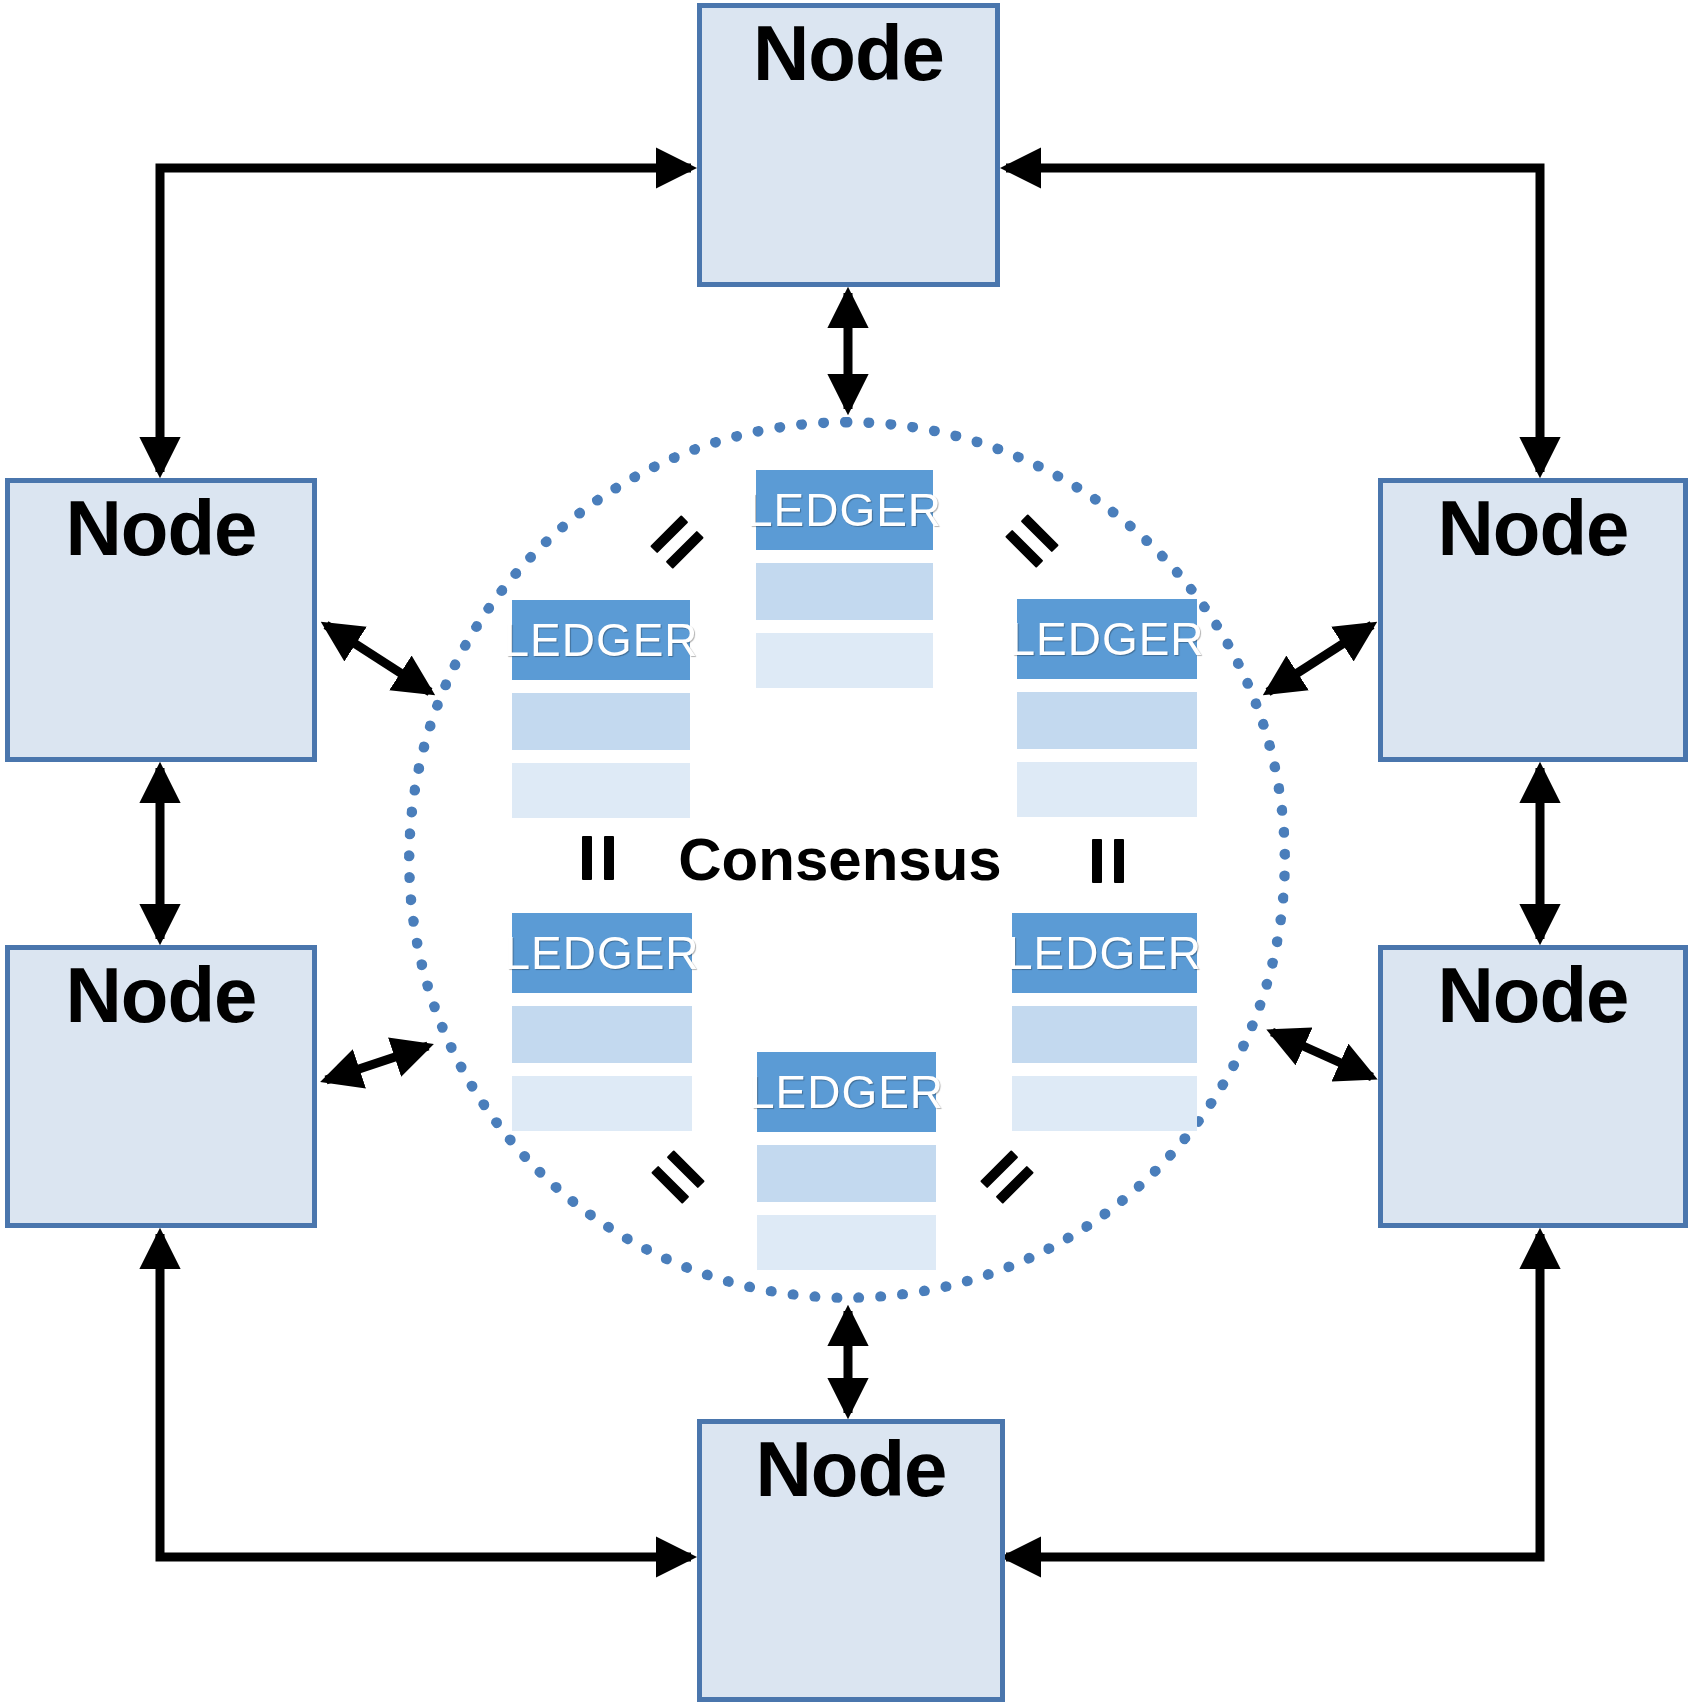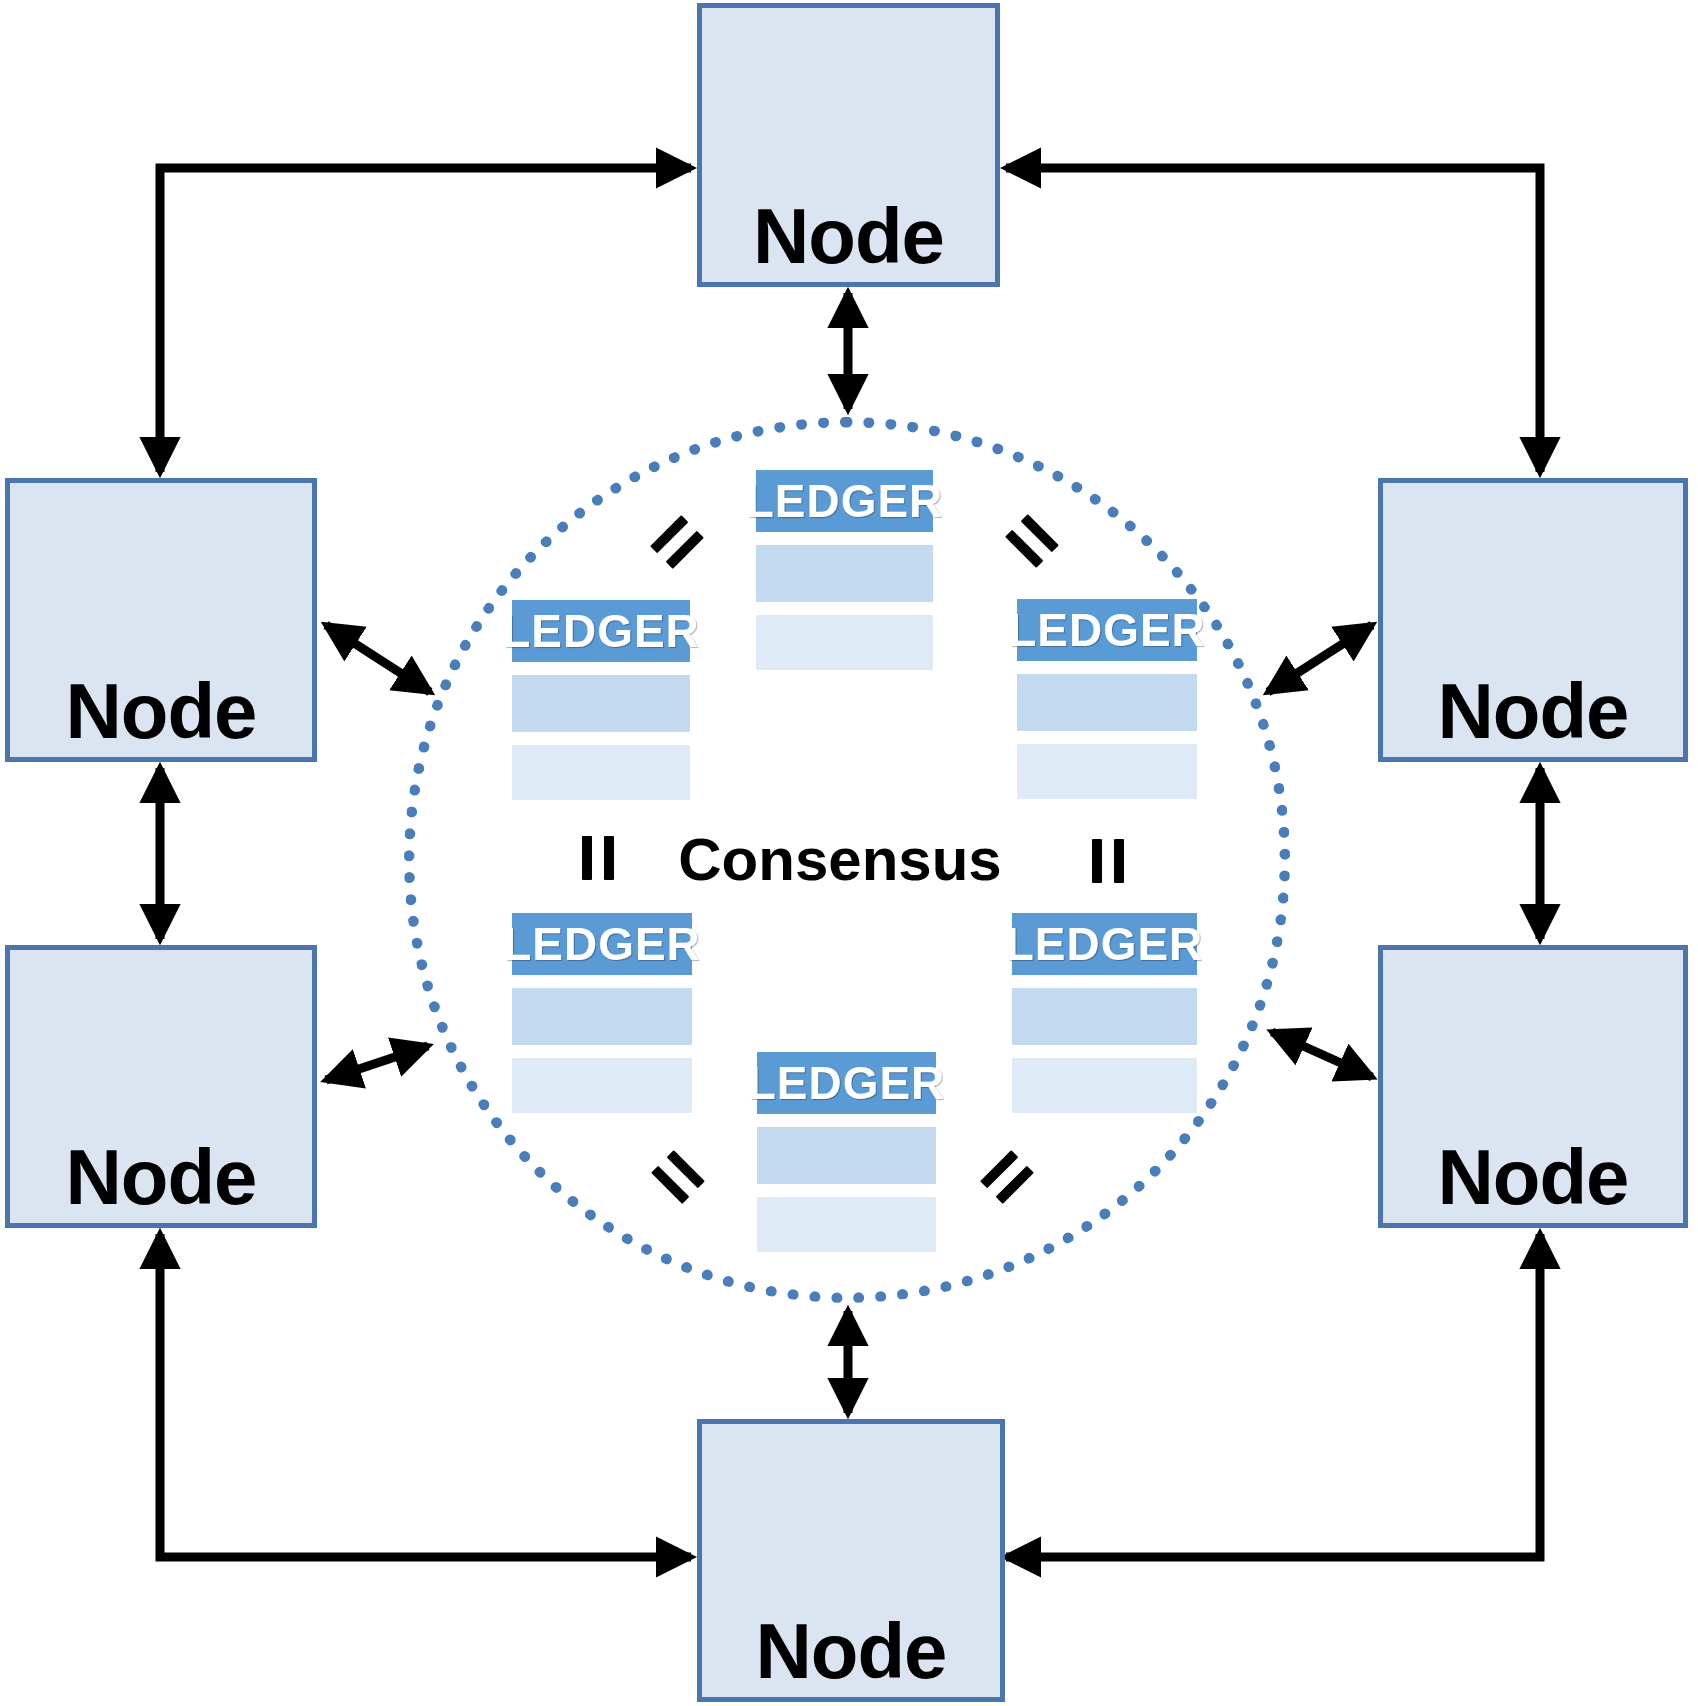--- a/index.html
+++ b/index.html
@@ -8,21 +8,21 @@
     width:1698px;height:1706px;
     background:#ffffff;
     font-family:"Liberation Sans", sans-serif;
     overflow:hidden;
   }
   
   .node{
     position:absolute;
     background:var(--node-fill,#dbe5f1);
     border:5px solid var(--node-border,#4a76ad);
-    display:flex;align-items:flex-end;justify-content:center;
+    display:flex;align-items:flex-start;justify-content:center;
     box-sizing:border-box;
   }
   .node span{
     font-size:78px;font-weight:bold;color:#000;letter-spacing:-1px;
   }
   .node-top        {left:697px; top:3px;    width:303px; height:284px;}
   .node-left-upper {left:5px;   top:478px;  width:312px; height:284px;}
   .node-right-upper{left:1378px;top:478px;  width:310px; height:284px;}
   .node-left-lower {left:5px;   top:945px;  width:312px; height:283px;}
   .node-right-lower{left:1378px;top:945px;  width:310px; height:283px;}
@@ -39,25 +39,25 @@
   .consensus{
     position:absolute;
     left:540px;top:812px;width:600px;height:95px;
     display:flex;align-items:center;justify-content:center;
     font-size:60px;font-weight:bold;color:#000;
   }
 
   
   .ledger{position:absolute;}
   .ledger .hdr{
-    height:62px;
+    height:80px;
     background:var(--ledger-header,#5b9bd5);
     color:var(--ledger-text,#ffffff);
     display:flex;align-items:center;justify-content:center;
-    font-size:46px;font-weight:700;letter-spacing:1px;
+    font-size:46px;font-weight:400;letter-spacing:1px;
     text-shadow:1px 1px 1px rgba(0,0,0,0.30);
   }
   .ledger .row{height:57px;margin-top:13px;}
   .ledger .r1{background:var(--ledger-row1,#c3d9ef);}
   .ledger .r2{background:var(--ledger-row2,#deeaf6);height:55px;}
   .ledger-top        {left:756px; top:470px;  width:177px;}
   .ledger-upper-left {left:512px; top:600px;  width:178px;}
   .ledger-upper-right{left:1017px;top:599px;  width:180px;}
   .ledger-lower-left {left:512px; top:913px;  width:180px;}
   .ledger-lower-right{left:1012px;top:913px;  width:185px;}

